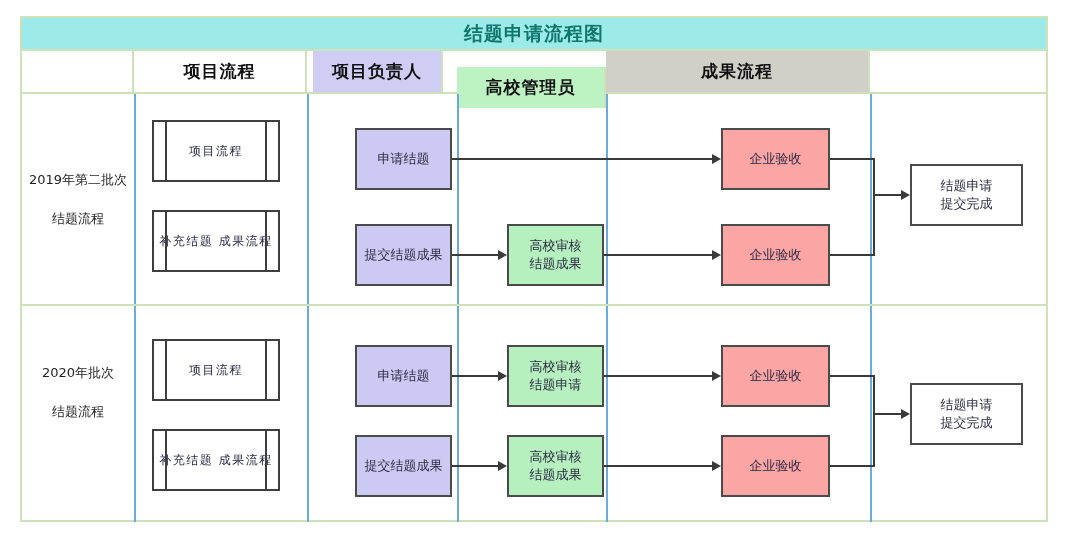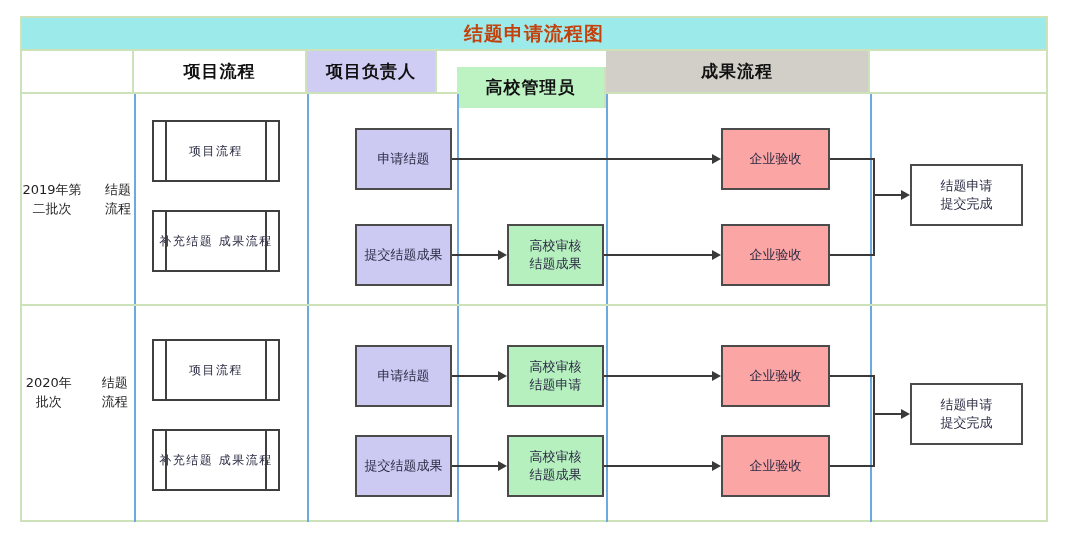--- a/index.html
+++ b/index.html
@@ -28,41 +28,41 @@
   
   .title-bar {
     position: absolute;
     left: 0; top: 0;
     width: 1024px; height: 33px;
     background: #9deaea;
     border-bottom: 2px solid #cde2b8;
     display: flex; align-items: center; justify-content: center;
   }
   .title-bar .t {
-    font-size: 19px; font-weight: bold; color: #c2410c;
+    font-size: 19px; font-weight: bold; color: #0f766e;
     letter-spacing: 1px;
   }
 
   
   .hdr-row {
     position: absolute;
     left: 0; top: 33px;
     width: 1024px; height: 43px;
     border-bottom: 2px solid #cde2b8;
   }
   .hdr-cell {
     position: absolute; top: 0; height: 41px;
     display: flex; align-items: center; justify-content: center;
     font-size: 17px; font-weight: bold; color: #111;
     border-right: 2px solid #cde2b8;
     letter-spacing: 1px;
   }
   .hdr-c0 { left: 0px;   width: 112px; background: #ffffff; }
   .hdr-c1 { left: 112px; width: 173px; background: #ffffff; }
-  .hdr-c2 { left: 285px; width: 130px; background: #cfcdf4; font-family: Liberation Mono, monospace; }
+  .hdr-c2 { left: 291px; width: 130px; background: #cfcdf4; font-family: Liberation Mono, monospace; }
   .hdr-c3 { left: 435px; width: 149px; background: #bdf2c2; margin-top: 16px; }
   .hdr-c4 { left: 584px; width: 264px; background: #d2cfc9; }
   .hdr-c5 { left: 848px; width: 176px; background: #ffffff; border-right: none; }
 
   
   .vline {
     position: absolute;
     width: 2px;
     background: #6aaade;
   }
@@ -106,21 +106,21 @@
   .predef .lbl {
     font-family: "DejaVu Serif", "Liberation Serif", serif;
     font-size: 12px; color: #2b2b44;
     line-height: 1.5; text-align: center;
     letter-spacing: 1.5px;
   }
 
   
   .row-label {
     position: absolute;
-    display: flex; flex-direction: row;
+    display: flex; flex-direction: column;
     align-items: center; justify-content: center;
     font-size: 13px; color: #1f1f1f; line-height: 1.5;
     text-align: center;
     gap: 20px;
   }
 
   
   .conn-h {
     position: absolute; height: 2px; background: #3a3a3a;
   }

